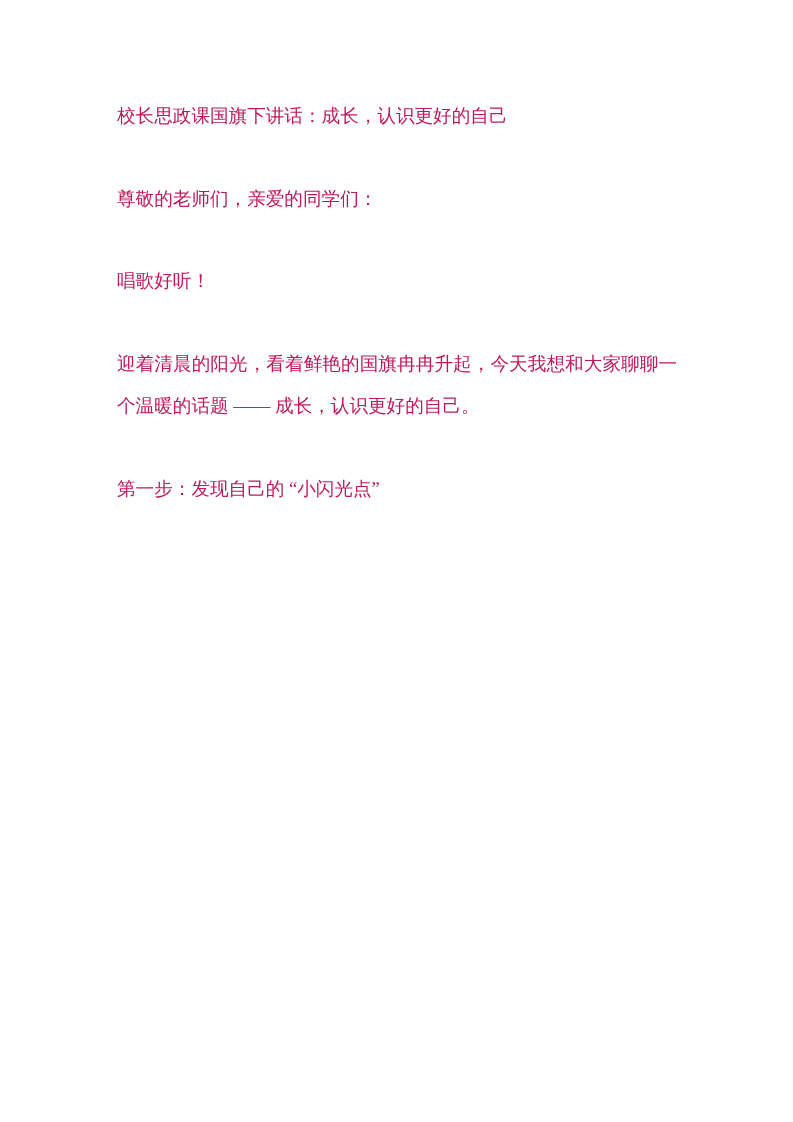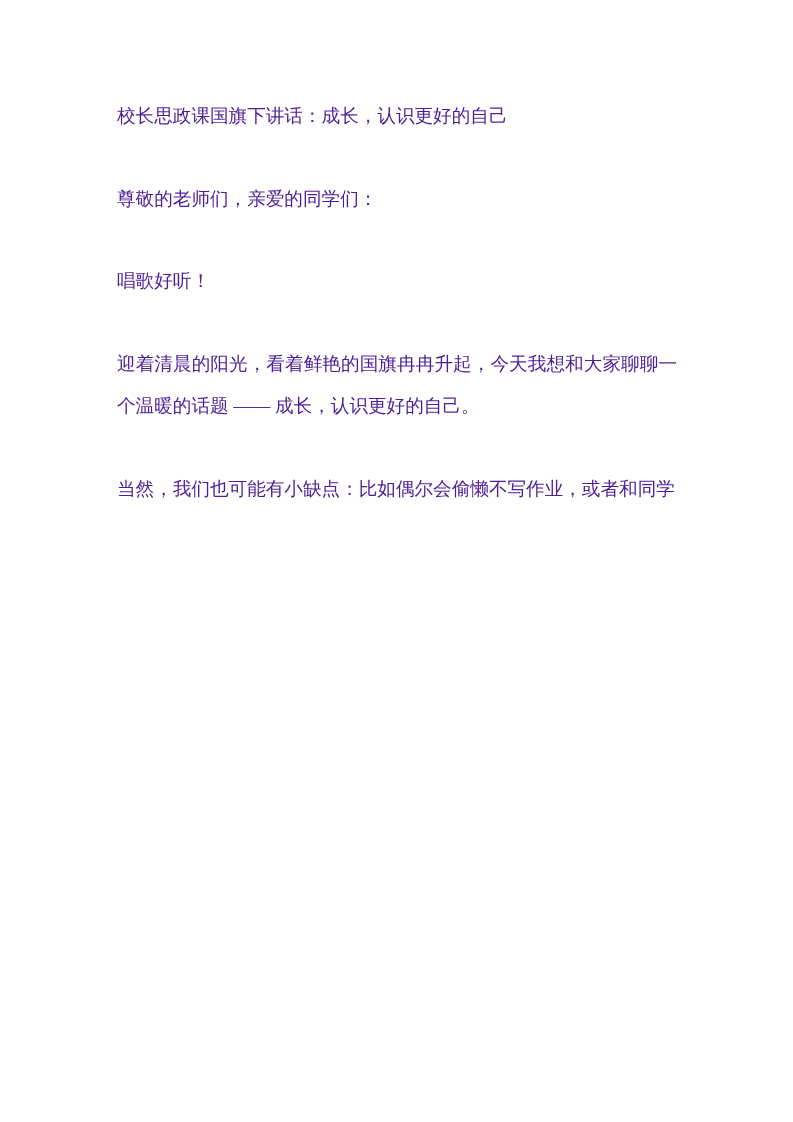--- a/index.html
+++ b/index.html
@@ -14,21 +14,21 @@
     background: #ffffff;
     overflow: hidden;
     font-family: "Liberation Serif", "DejaVu Serif", serif;
   }
   .doc-content {
     position: absolute;
     top: 0;
     left: 117px;
     width: 560px;
     padding-top: 95px;
-    color: #4c1d95;
+    color: #be185d;
     font-size: 18.6px;
     line-height: 42.5px;
     text-align: justify;
     letter-spacing: 0;
   }
   .doc-content p {
     margin: 0 0 40px 0;
     padding: 0;
     font-weight: normal;
   }
@@ -38,15 +38,15 @@
 </style>
 </head>
 <body>
 
 <div class="page">
   <div class="doc-content">
     <p>校长思政课国旗下讲话：成长，认识更好的自己</p>
     <p>尊敬的老师们，亲爱的同学们：</p>
     <p>唱歌好听！</p>
     <p>迎着清晨的阳光，看着鲜艳的国旗冉冉升起，今天我想和大家聊聊一个温暖的话题 —— 成长，认识更好的自己。</p>
-    <p>当然，我们也可能有小缺点：比如偶尔会偷懒不写作业，或者和同学</p>
+    <p>第一步：发现自己的 “小闪光点”</p>
   </div>
 </div>
 
 </body></html>

